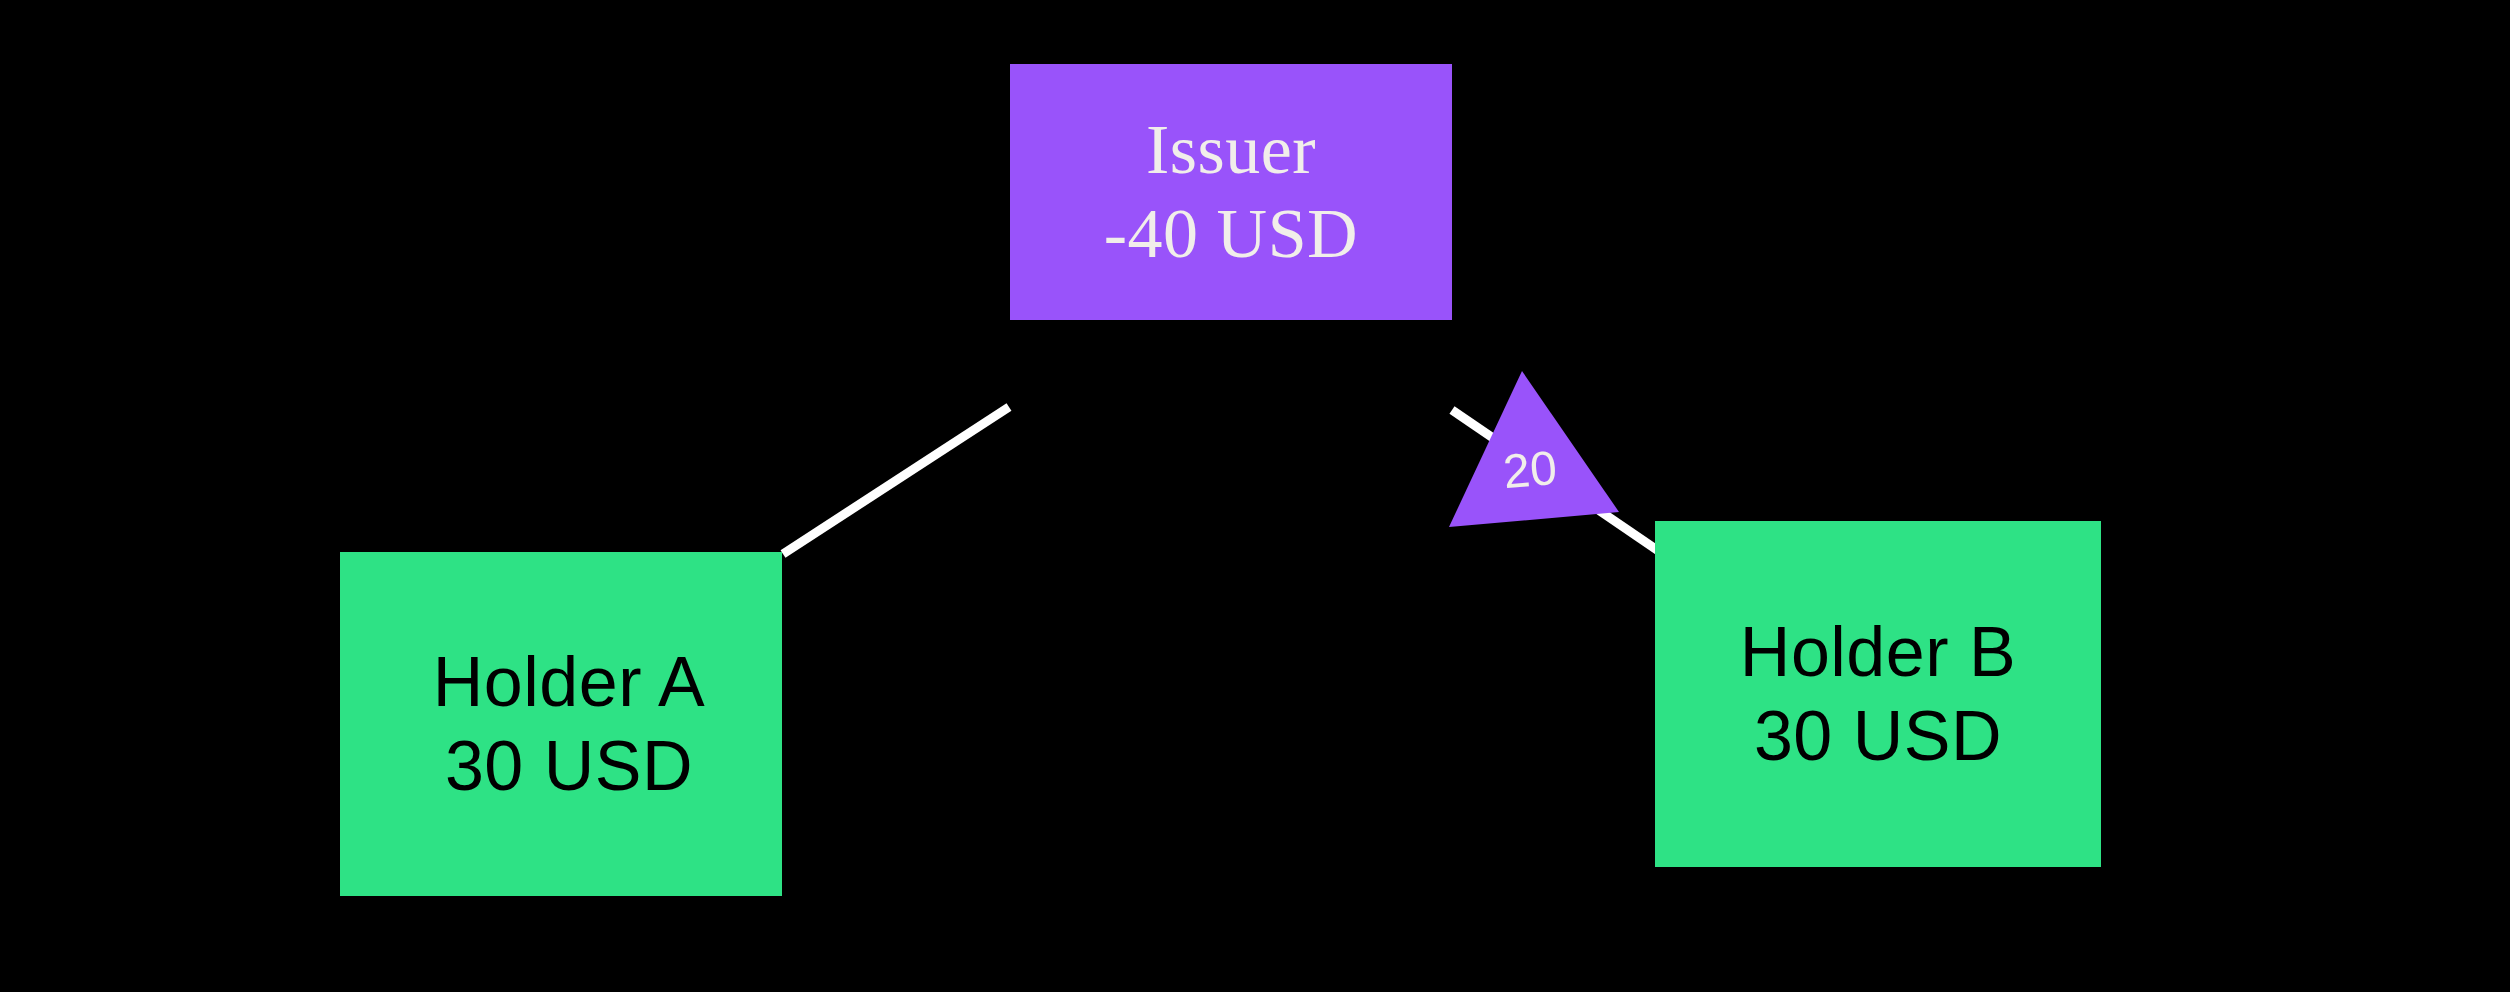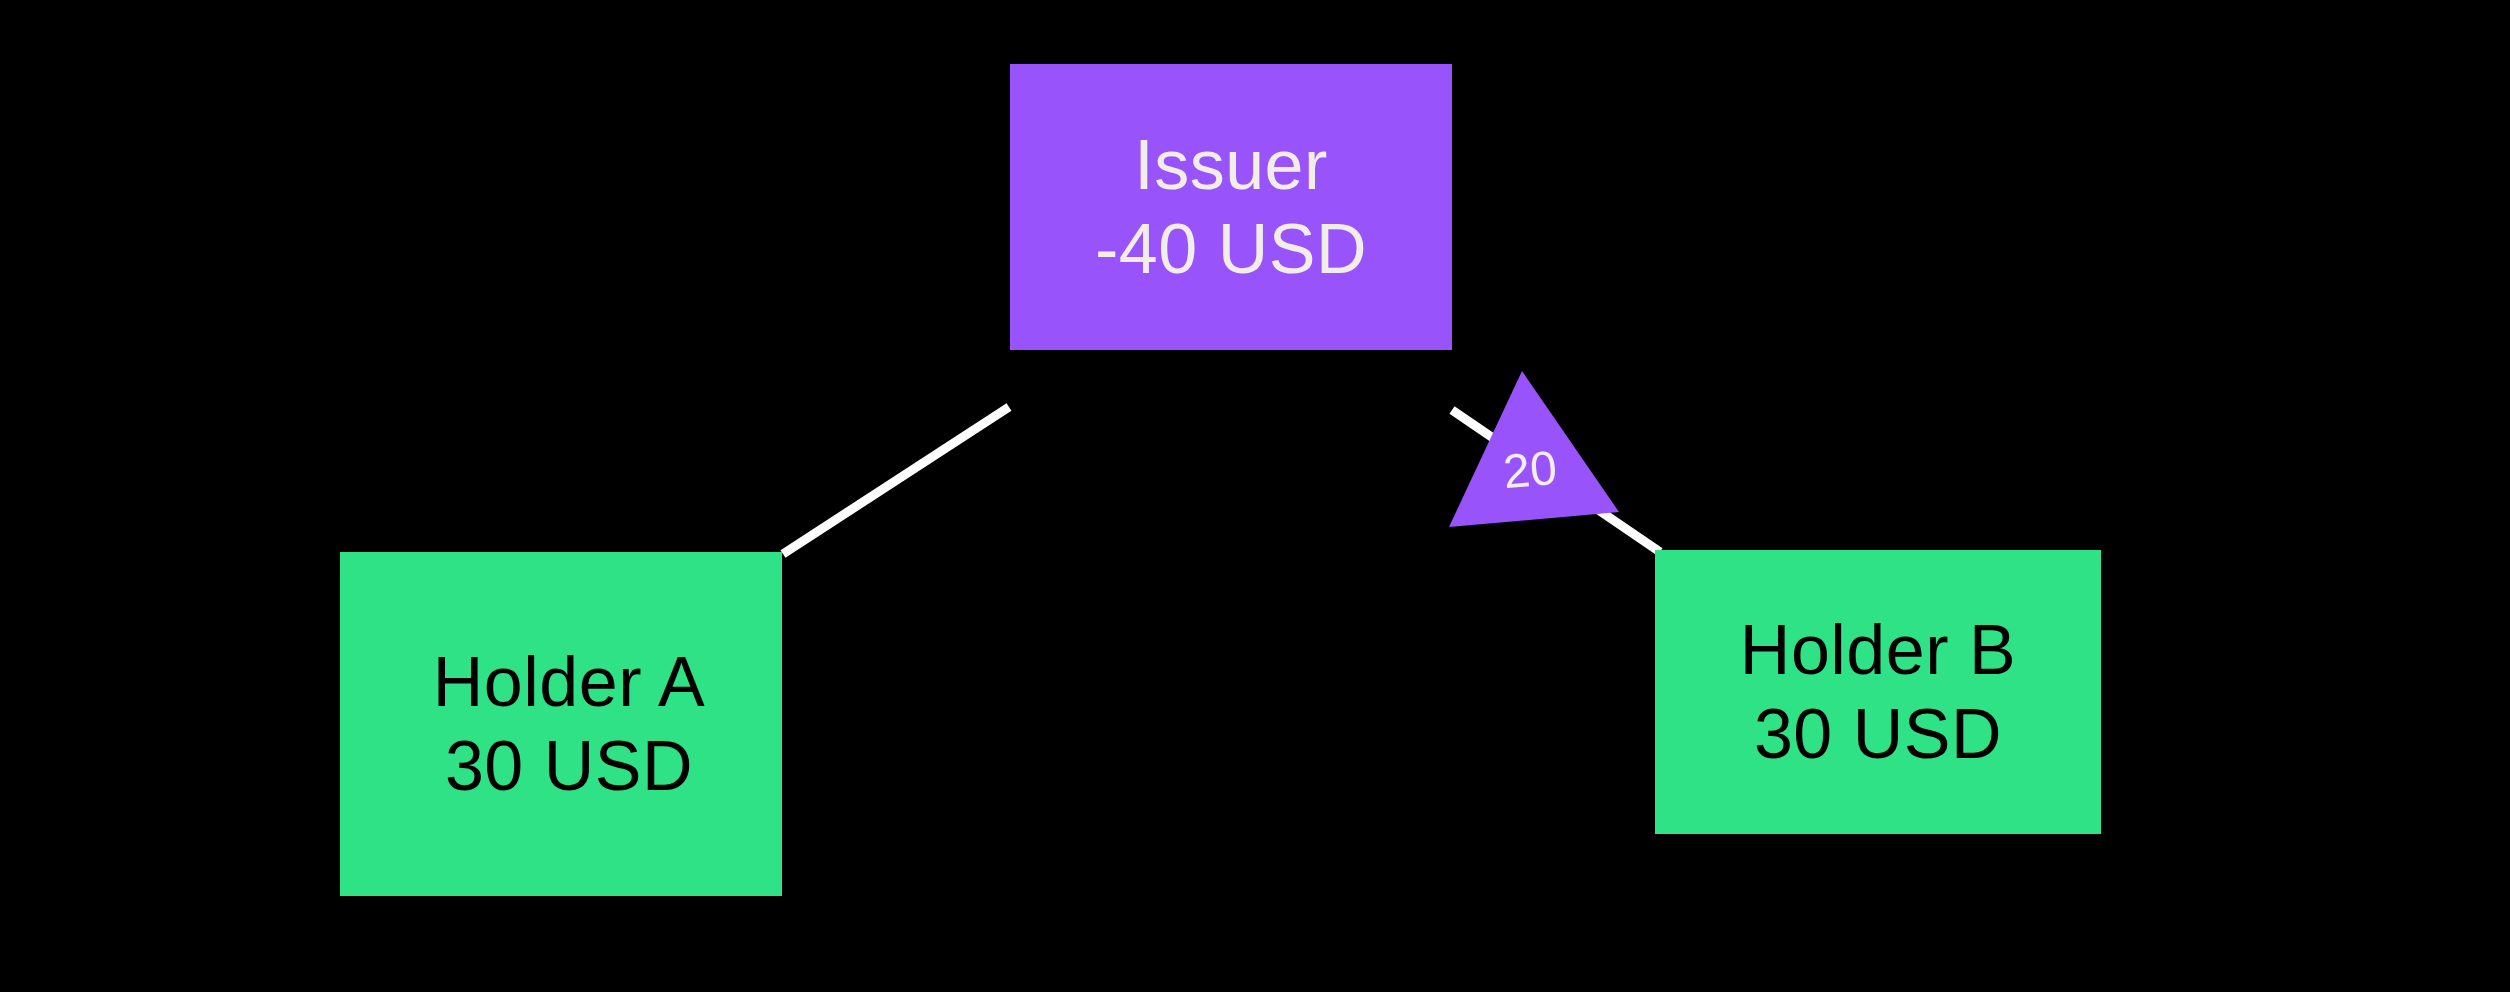--- a/index.html
+++ b/index.html
@@ -42,34 +42,35 @@
     flex-direction: column;
     align-items: center;
     justify-content: center;
     text-align: center;
     font-size: 70px;
     line-height: 84px;
     letter-spacing: 0.5px;
   }
   .node-issuer {
     left: 1010px; top: 64px;
-    width: 442px; height: 286px;
+    width: 442px; height: 256px;
     background: var(--issuer-fill);
     color: var(--label-light);
+    font-family: Liberation Serif, serif;
   }
   .node-holder-a {
     left: 340px; top: 552px;
     width: 442px; height: 344px;
     background: var(--holder-fill);
     color: var(--label-dark);
     padding-left: 16px;
   }
   .node-holder-b {
-    left: 1655px; top: 550px;
-    width: 446px; height: 284px;
+    left: 1655px; top: 521px;
+    width: 446px; height: 346px;
     background: var(--holder-fill);
     color: var(--label-dark);
   }
   .edge-amount-label {
     position: absolute;
     left: 1530px; top: 470px;
     transform: translate(-50%, -50%) rotate(-5deg);
     color: var(--label-light);
     font-size: 48px;
     line-height: 48px;

